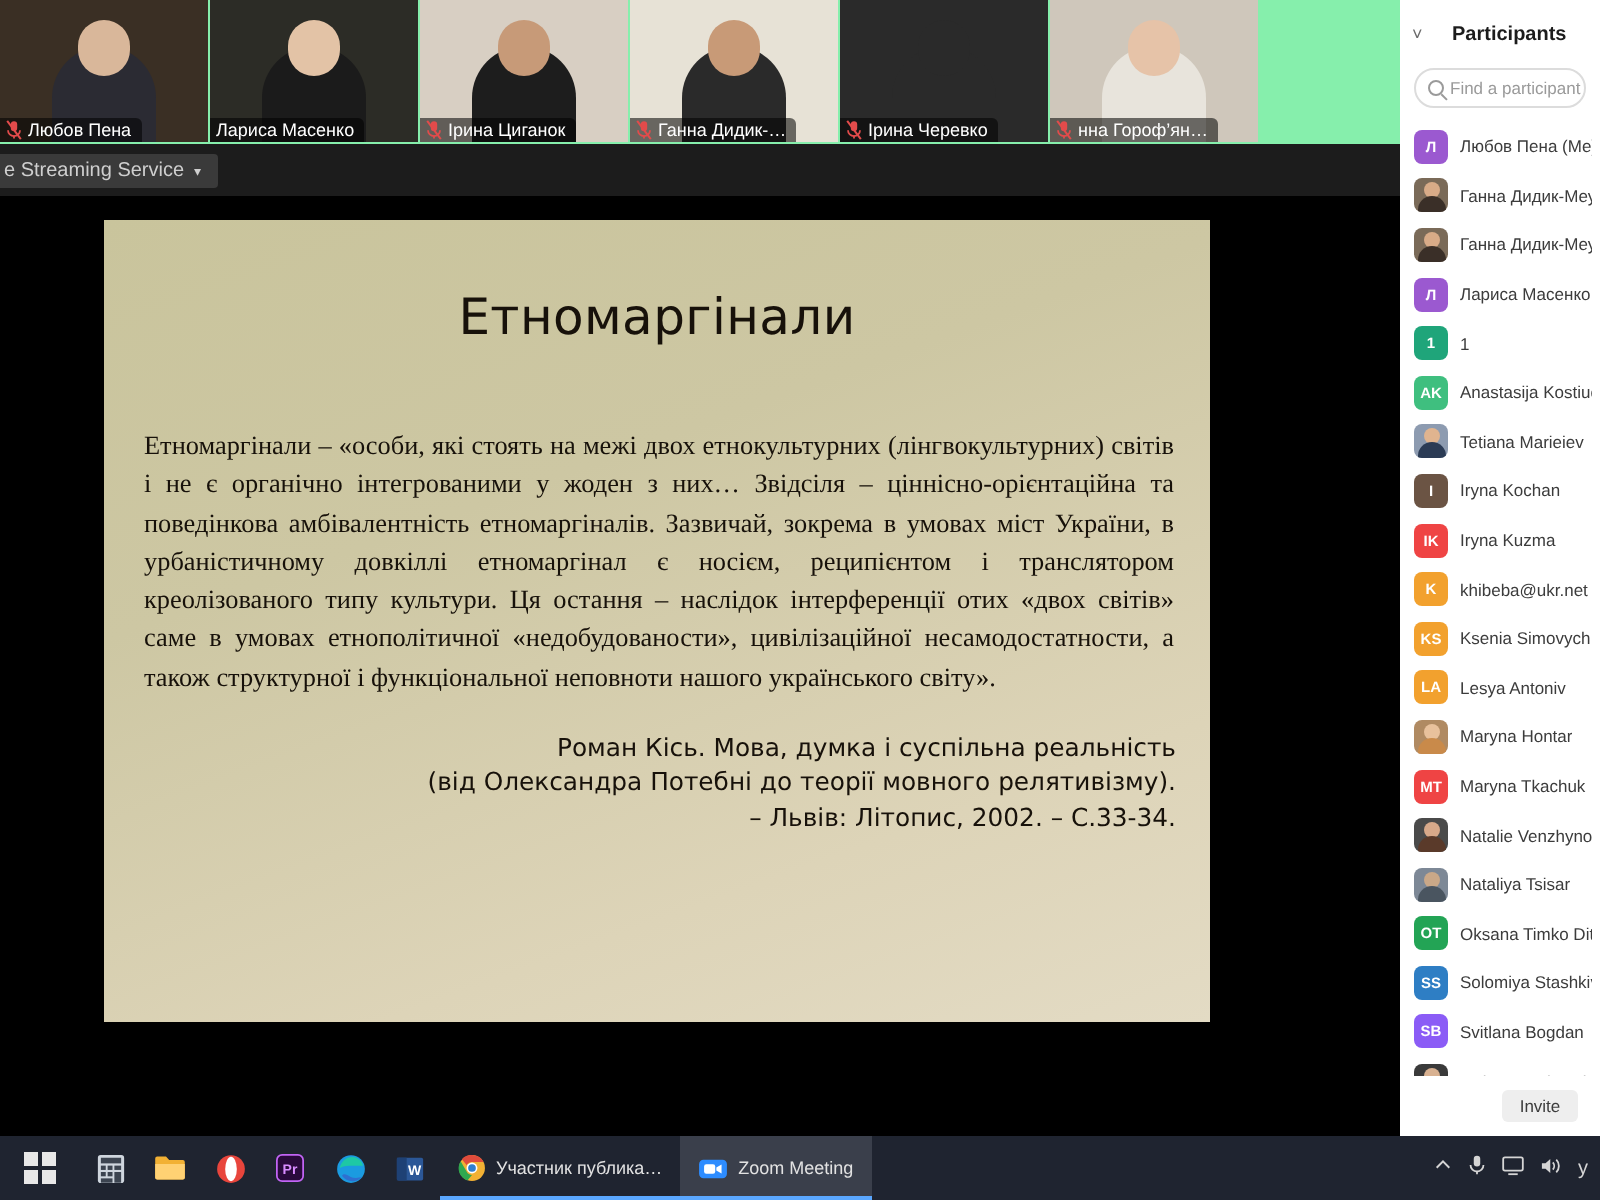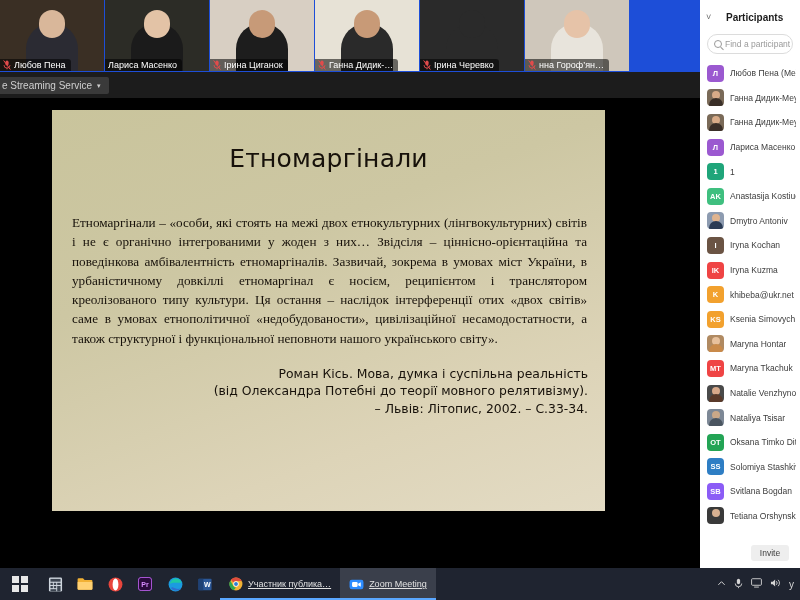--- a/index.html
+++ b/index.html
@@ -7,21 +7,21 @@
     width: 800px; height: 600px;
     overflow: hidden;
     background: #000;
     font-family: "Liberation Sans", sans-serif;
   }
   #app { position: relative; width: 800px; height: 600px; background: #1c1c1c; }
 
   
   #filmstrip {
     position: absolute; left: 0; top: 0; width: 700px; height: 72px;
-    background: #1d4ed8; display: flex; align-items: flex-start;
+    background: #86efac; display: flex; align-items: flex-start;
   }
   .tile {
     position: relative; width: 104px; height: 71px; margin-right: 1px;
     overflow: hidden; background: #111; flex: none;
   }
   .tile.speaking { outline: 2px solid #5fb85f; outline-offset: -2px; }
   .tile .bg { position: absolute; inset: 0; }
   .tile .person {
     position: absolute; left: 50%; transform: translateX(-50%);
     bottom: 0; width: 52px; height: 48px;
@@ -158,21 +158,21 @@
   .winsq { display: grid; grid-template-columns: 7px 7px; grid-template-rows: 7px 7px; gap: 2px; }
   .winsq i { background: #e8e8e8; display: block; }
   .tb-icon {
     width: 30px; height: 32px; display: flex; align-items: center;
     justify-content: center; cursor: pointer; flex: none;
   }
   .tb-win {
     height: 32px; display: flex; align-items: center; gap: 5px;
     padding: 0 9px; cursor: pointer; position: relative;
   }
-  .tb-win .lbl { color: #e2e2e2; font-size: 9px; white-space: nowrap; text-decoration: underline; }
+  .tb-win .lbl { color: #e2e2e2; font-size: 9px; white-space: nowrap; }
   .tb-win.active { background: #3a3f4b; }
   .tb-win::after {
     content: ''; position: absolute; left: 0; right: 0; bottom: 0;
     height: 2px; background: #5aa7ff;
   }
   #tray { margin-left: auto; display: flex; align-items: center; gap: 8px; padding-right: 6px; }
   .tray-i { color: #d5d5d5; font-size: 10px; cursor: pointer; }
 </style>
 </head>
 <body>
@@ -329,37 +329,41 @@
         </div>
         <div class="p-row">
           <span class="p-av" style="background:#3fbf7f">AK</span>
           <span class="p-nm">Anastasija Kostiučenk</span>
         </div>
         <div class="p-row">
           <span class="p-av photo" style="background:#8d9bb0">
             <span class="ph-head" style="background:#e0b48f"></span>
             <span class="ph-body" style="background:#2b3b55"></span>
           </span>
-          <span class="p-nm">Dmytro Antoniv</span>
+          <span class="p-nm">Tetiana Marieiev</span>
         </div>
         <div class="p-row">
           <span class="p-av" style="background:#6b5444">I</span>
           <span class="p-nm">Iryna Kochan</span>
         </div>
         <div class="p-row">
           <span class="p-av" style="background:#ef4444">IK</span>
           <span class="p-nm">Iryna Kuzma</span>
         </div>
         <div class="p-row">
           <span class="p-av" style="background:#f2a12e">K</span>
           <span class="p-nm">khibeba@ukr.net</span>
         </div>
         <div class="p-row">
           <span class="p-av" style="background:#f2a12e">KS</span>
           <span class="p-nm">Ksenia Simovych</span>
+        </div>
+        <div class="p-row">
+          <span class="p-av" style="background:#f2a12e">LA</span>
+          <span class="p-nm">Lesya Antoniv</span>
         </div>
         <div class="p-row">
           <span class="p-av photo" style="background:#b08a62">
             <span class="ph-head" style="background:#e8c19c"></span>
             <span class="ph-body" style="background:#c98a4a"></span>
           </span>
           <span class="p-nm">Maryna Hontar</span>
         </div>
         <div class="p-row">
           <span class="p-av" style="background:#ef4444">MT</span>

